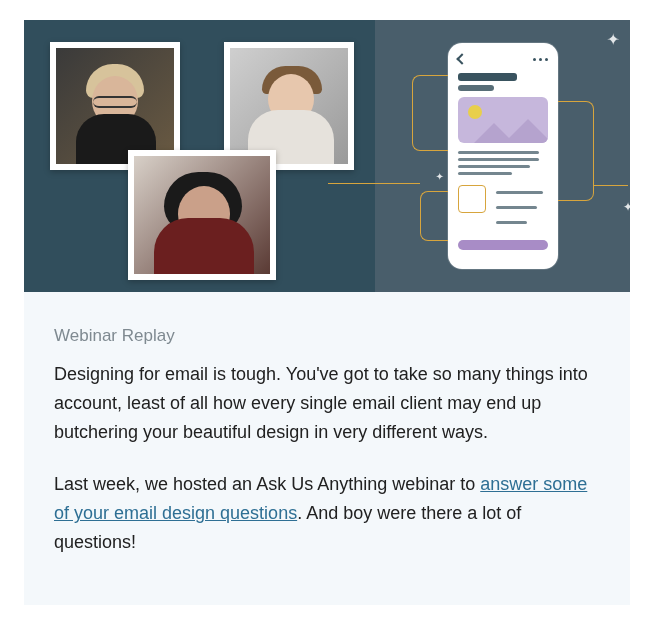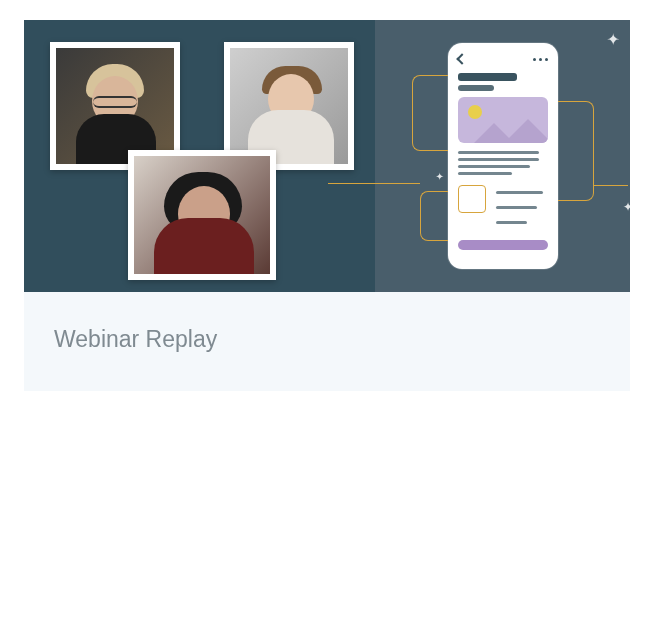--- a/index.html
+++ b/index.html
@@ -128,21 +128,21 @@
     .phone .thumb{ width:28px; height:28px; border-radius:4px; border:1.5px solid #d7a53d;}
     .phone .thumbtext{ flex:1; display:flex; flex-direction:column; gap:4px; padding-top:2px;}
     .phone .cta{ margin-top:12px; height:10px; border-radius:6px; background:#a88cc6;}
 
     .content {
       padding: 34px 30px 24px 30px;
       color: #2a2a2a;
     }
     .kicker {
       color: #7f8a91;
-      font-size: 23px;
+      font-size: 17px;
       margin-bottom: 14px;
     }
     .headline {
       font-size: 30px;
       font-weight: 400;
       color: #2e6f94;
       text-decoration: underline;
       display: inline-block;
       margin-bottom: 26px;
       cursor: pointer;
@@ -230,16 +230,20 @@
             </div>
         </div>
         <div class="cta"></div>
       </div>
     </div>
   </div>
 
   <div class="content">
     <div class="kicker">Webinar Replay</div>
     <div class="body-text">
+      <p>Designing for email is tough. You've got to take so many things into account, least of all how every single email client may end up butchering your beautiful design in very different ways.</p>
+      <p>
+        <span>Last week, we hosted an Ask Us Anything webinar to </span><a class="inline-link">answer some of your email design questions</a><span>. And boy were there a lot of questions!</span>
+      </p>
     </div>
   </div>
 
 </div>
 
 </body></html>

